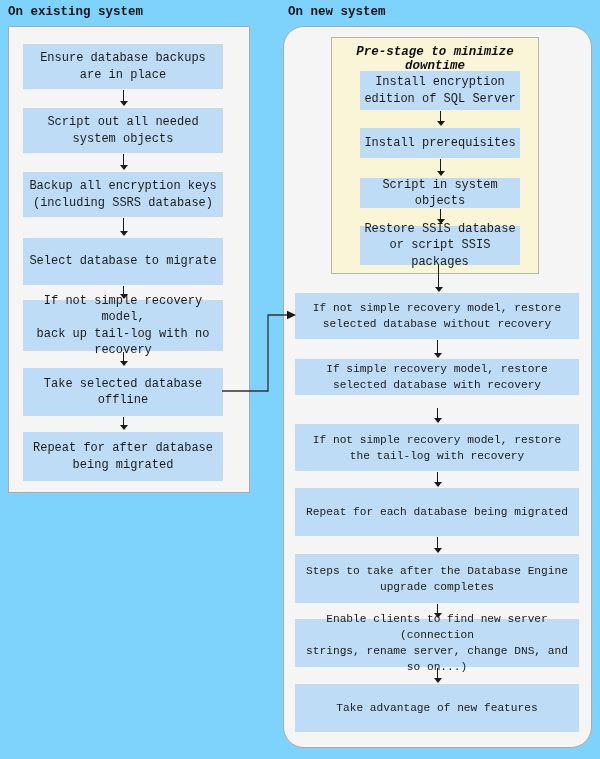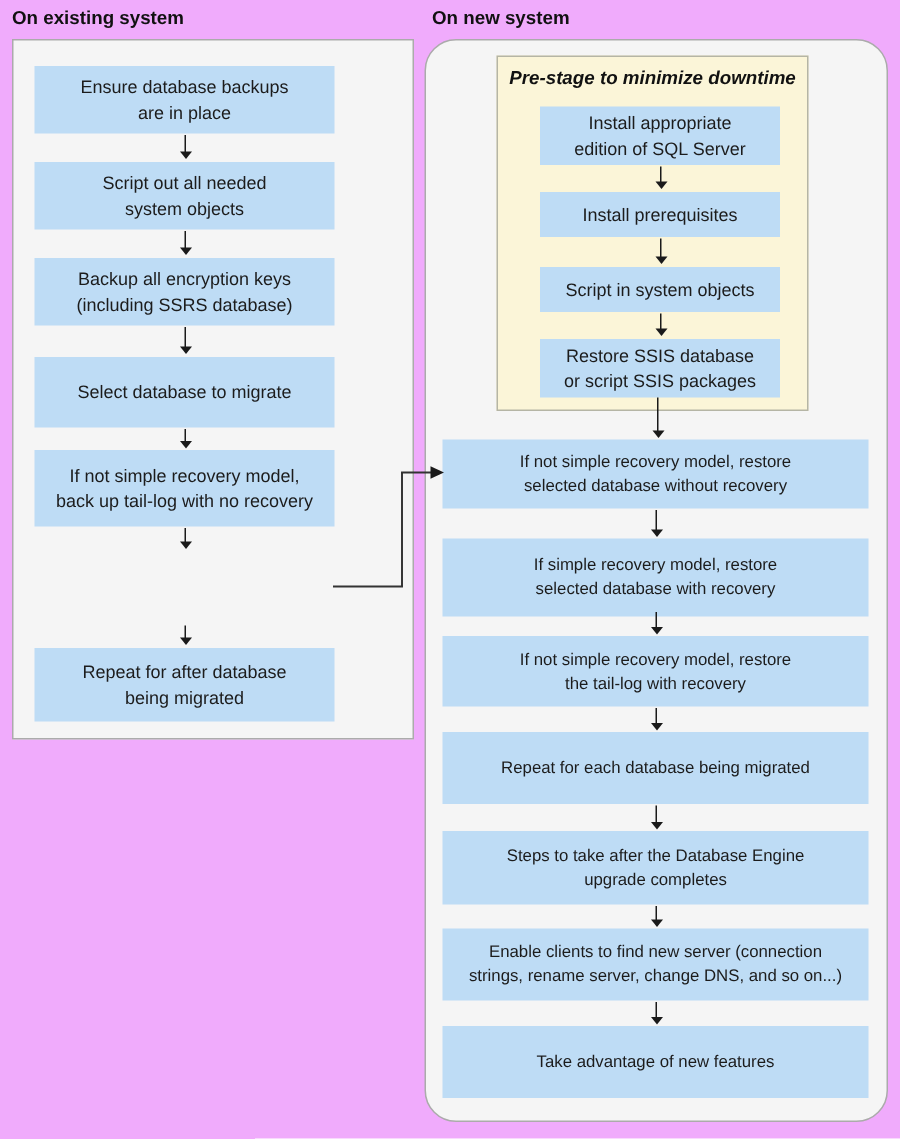--- a/index.html
+++ b/index.html
@@ -1,38 +1,38 @@
 <!DOCTYPE html>
 <html style="--node_blue: #bedcf5; --panel_gray: #f5f5f5; --panel_border: #ababab; --prestage_yellow: #fbf5d8; --prestage_border: #b5b5a5; --arrow_black: #1a1a1a;"><head>
 <meta charset="utf-8">
 <style>
   html, body { margin: 0; padding: 0; background: #ffffff; }
   .page {
     position: relative;
     width: 600px;
     height: 759px;
-    background: #f0abfc;
-    font-family: Liberation Sans, sans-serif;
+    background: #7dd3fc;
+    font-family: Liberation Mono, monospace;
     color: #1c1c1c;
     overflow: hidden;
   }
   .col-heading {
     position: absolute;
     top: 5px;
     font-size: 12.5px;
     font-weight: bold;
     color: #111111;
   }
   .panel {
     position: absolute;
     background: var(--panel_gray, #f5f5f5);
     border: 1px solid var(--panel_border, #ababab);
     box-sizing: border-box;
   }
-  #panel-existing { left: 8px;  top: 26px; width: 268px; height: 467px; }
+  #panel-existing { left: 8px;  top: 26px; width: 242px; height: 467px; }
   #panel-new      { left: 283px; top: 26px; width: 309px; height: 722px; border-radius: 21px; }
   .node {
     position: absolute;
     background: var(--node_blue, #bedcf5);
     display: flex;
     align-items: center;
     justify-content: center;
     text-align: center;
     white-space: pre-line;
     font-size: 12px;
@@ -106,52 +106,53 @@
 (including SSRS database)</div>
     <div class="v-arrow" style="left:110px;top:191px;height:18px"></div>
 
     <div class="node node-left" style="top:211px;height:47px">Select database to migrate</div>
     <div class="v-arrow" style="left:110px;top:259px;height:13px"></div>
 
     <div class="node node-left" style="top:273px;height:51px">If not simple recovery model,
 back up tail-log with no recovery</div>
     <div class="v-arrow" style="left:110px;top:325px;height:14px"></div>
 
+    <div class="node node-left" style="top:341px;height:48px">Take selected database offline</div>
     <div class="v-arrow" style="left:110px;top:390px;height:13px"></div>
 
     <div class="node node-left" style="top:405px;height:49px">Repeat for after database
 being migrated</div>
   </div>
 
   <div class="panel" id="panel-new">
 
     <div class="prestage">
       <div class="prestage-title">Pre-stage to minimize downtime</div>
 
-      <div class="node node-inner" style="top:33px;height:39px">Install appropriate
+      <div class="node node-inner" style="top:33px;height:39px">Install encryption
 edition of SQL Server</div>
       <div class="v-arrow" style="left:104px;top:73px;height:15px"></div>
 
       <div class="node node-inner" style="top:90px;height:30px">Install prerequisites</div>
       <div class="v-arrow" style="left:104px;top:121px;height:17px"></div>
 
       <div class="node node-inner" style="top:140px;height:30px">Script in system objects</div>
       <div class="v-arrow" style="left:104px;top:171px;height:15px"></div>
 
       <div class="node node-inner" style="top:188px;height:39px">Restore SSIS database
 or script SSIS packages</div>
     </div>
 
     <div class="v-arrow" style="left:150px;top:238px;height:27px"></div>
 
     <div class="node node-wide" style="top:266px;height:46px">If not simple recovery model, restore
 selected database without recovery</div>
     <div class="v-arrow" style="left:149px;top:313px;height:18px"></div>
 
-    <div class="node node-wide" style="top:332px;height:52px">If simple recovery model, restore
+    <div class="node node-wide" style="top:332px;height:36px">If simple recovery model, restore
 selected database with recovery</div>
     <div class="v-arrow" style="left:149px;top:381px;height:15px"></div>
 
     <div class="node node-wide" style="top:397px;height:47px">If not simple recovery model, restore
 the tail-log with recovery</div>
     <div class="v-arrow" style="left:149px;top:445px;height:15px"></div>
 
     <div class="node node-wide" style="top:461px;height:48px">Repeat for each database being migrated</div>
     <div class="v-arrow" style="left:149px;top:510px;height:16px"></div>
 

